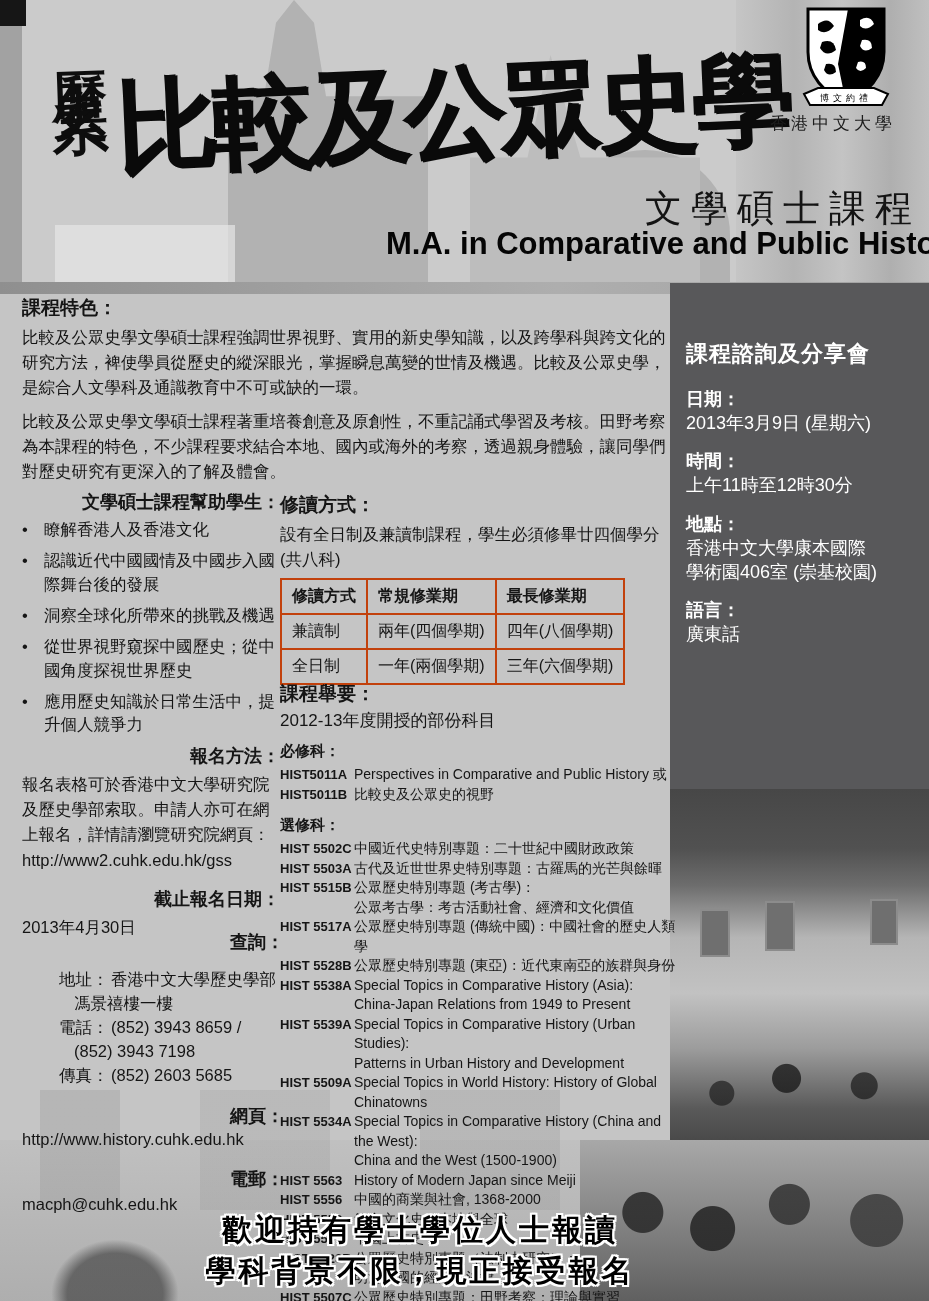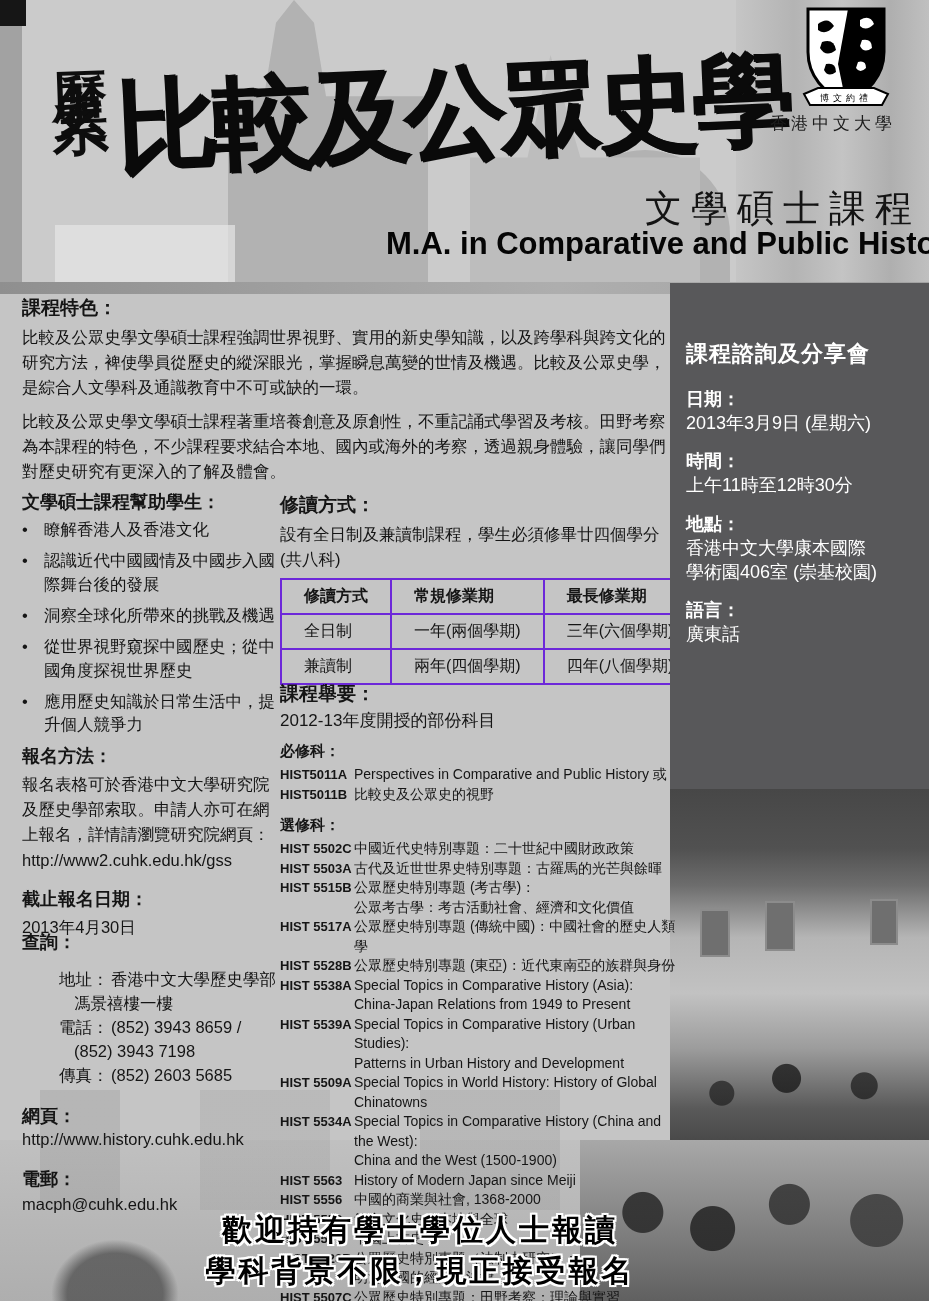--- a/index.html
+++ b/index.html
@@ -39,29 +39,29 @@
   }
   .logo{position:absolute;left:802px;top:6px;width:88px;height:104px;}
   .univ-name{
     position:absolute;left:770px;top:112px;font-size:17px;letter-spacing:4px;color:#1c1c1c;white-space:nowrap;text-align:right;
   }
   .band{position:absolute;left:0;top:282px;width:929px;height:12px;
     background:linear-gradient(90deg,#8f8f8f,#aeaeae 60%,#a2a2a2);}
   
   .abs{position:absolute;z-index:2;}
   .h1{font-size:19px;font-weight:bold;margin:0 0 4px 0;}
-  .h2{font-size:18px;font-weight:bold;margin:0 0 4px 0;}
+  .h2{font-size:18px;font-weight:bold;margin:0 0 4px 0;text-align:right;}
   .body-t{font-size:16.5px;line-height:1.5;margin:0 0 10px 0;}
   
   .bullet{display:flex;font-size:16.5px;line-height:1.45;margin-bottom:7px;}
   .bullet .dot{width:22px;flex:none;}
   
   .mode-table{border-collapse:collapse;margin-top:6px;}
   .mode-table th,.mode-table td{
-    border:2px solid #6d28d9;font-size:16px;padding:6px 22px;text-align:left;white-space:nowrap;
+    border:2px solid #c2410c;font-size:16px;padding:6px 10px;text-align:left;white-space:nowrap;
   }
   .mode-table th{font-weight:bold;}
   
   .cur-sub{font-size:17px;margin:2px 0 10px 0;}
   .cur-label{font-size:15px;font-weight:bold;margin:6px 0 4px 0;}
   .course{display:flex;line-height:19.5px;}
   .c-code{flex:none;width:74px;font-size:13px;font-weight:bold;}
   .c-title{font-size:14px;}
   .c-title div{min-height:0;}
   
@@ -217,28 +217,28 @@
     <p class="h1">修讀方式：</p>
     <p class="body-t" style="margin-bottom:4px;">設有全日制及兼讀制課程，學生必須修畢廿四個學分 (共八科)</p>
     <table class="mode-table">
       <tbody>
           <tr>
         <th>修讀方式</th>
         <th>常規修業期</th>
         <th>最長修業期</th>
       </tr>
       <tr>
+        <td>兼讀制</td>
+        <td>兩年(四個學期)</td>
+        <td>四年(八個學期)</td>
+      </tr>
+      <tr>
         <td>全日制</td>
         <td>一年(兩個學期)</td>
         <td>三年(六個學期)</td>
-      </tr>
-      <tr>
-        <td>兼讀制</td>
-        <td>兩年(四個學期)</td>
-        <td>四年(八個學期)</td>
       </tr>
     </tbody>
       </table>
   </div>
 
   <div class="abs" style="left:280px;top:681px;width:404px;">
     <p class="h1" style="margin-bottom:0;">課程舉要：</p>
     <p class="cur-sub">2012-13年度開授的部份科目</p>
 
     <p class="cur-label">必修科：</p>

